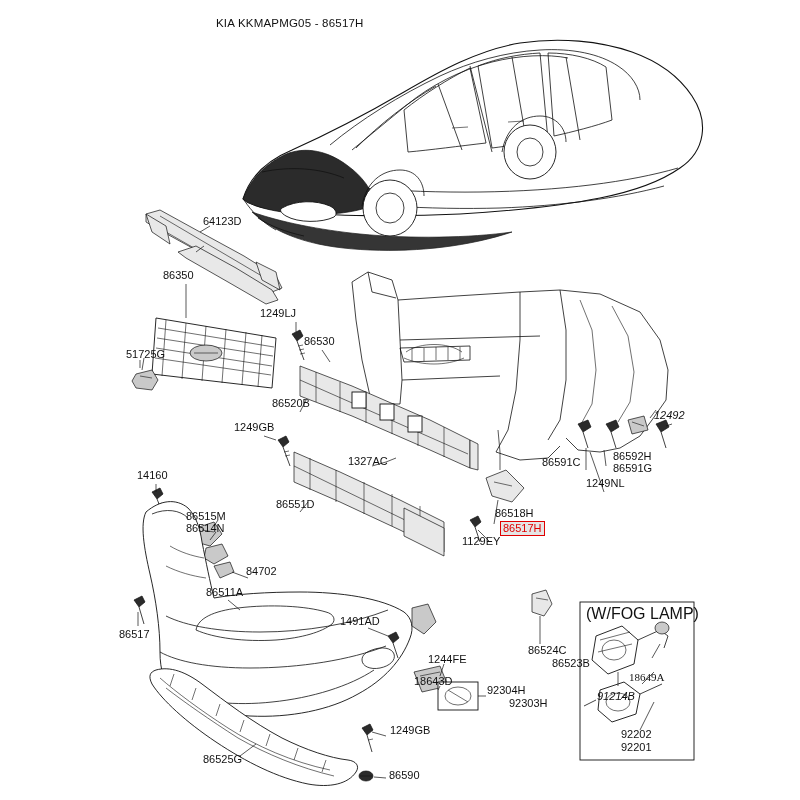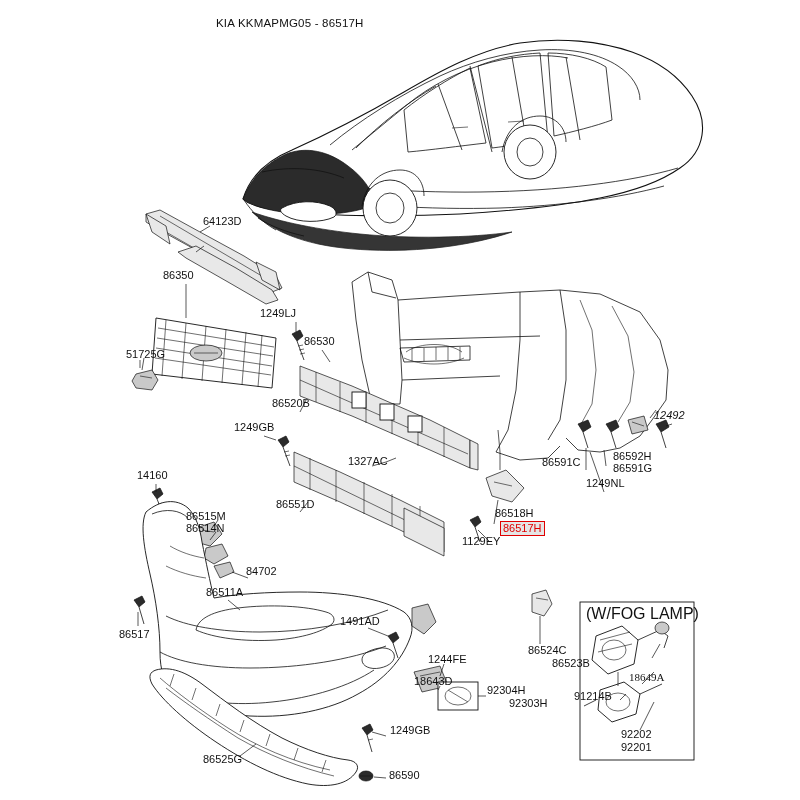--- a/index.html
+++ b/index.html
@@ -411,21 +411,21 @@
   <div class="lbl" style="left:206px;top:586px;">86511A</div>
   <div class="lbl" style="left:119px;top:628px;">86517</div>
   <div class="lbl" style="left:340px;top:615px;">1491AD</div>
   <div class="lbl" style="left:428px;top:653px;">1244FE</div>
   <div class="lbl" style="left:414px;top:675px;">18643D</div>
   <div class="lbl" style="left:487px;top:684px;">92304H</div>
   <div class="lbl" style="left:509px;top:697px;">92303H</div>
   <div class="lbl" style="left:528px;top:644px;">86524C</div>
   <div class="lbl" style="left:552px;top:657px;">86523B</div>
   <div class="lbl" style="left:629px;top:671px;font-family:Liberation Serif, serif;">18649A</div>
-  <div class="lbl" style="left:574px;top:690px;">91214B</div>
+  <div class="lbl" style="left:597px;top:690px;font-style:italic;">91214B</div>
   <div class="lbl" style="left:621px;top:728px;">92202</div>
   <div class="lbl" style="left:621px;top:741px;">92201</div>
   <div class="lbl" style="left:390px;top:724px;">1249GB</div>
   <div class="lbl" style="left:203px;top:753px;">86525G</div>
   <div class="lbl" style="left:389px;top:769px;">86590</div>
 
   <div class="lbl" style="left:586px;top:608px;font-size:16px;">(W/FOG LAMP)</div>
 
 </div>
 

